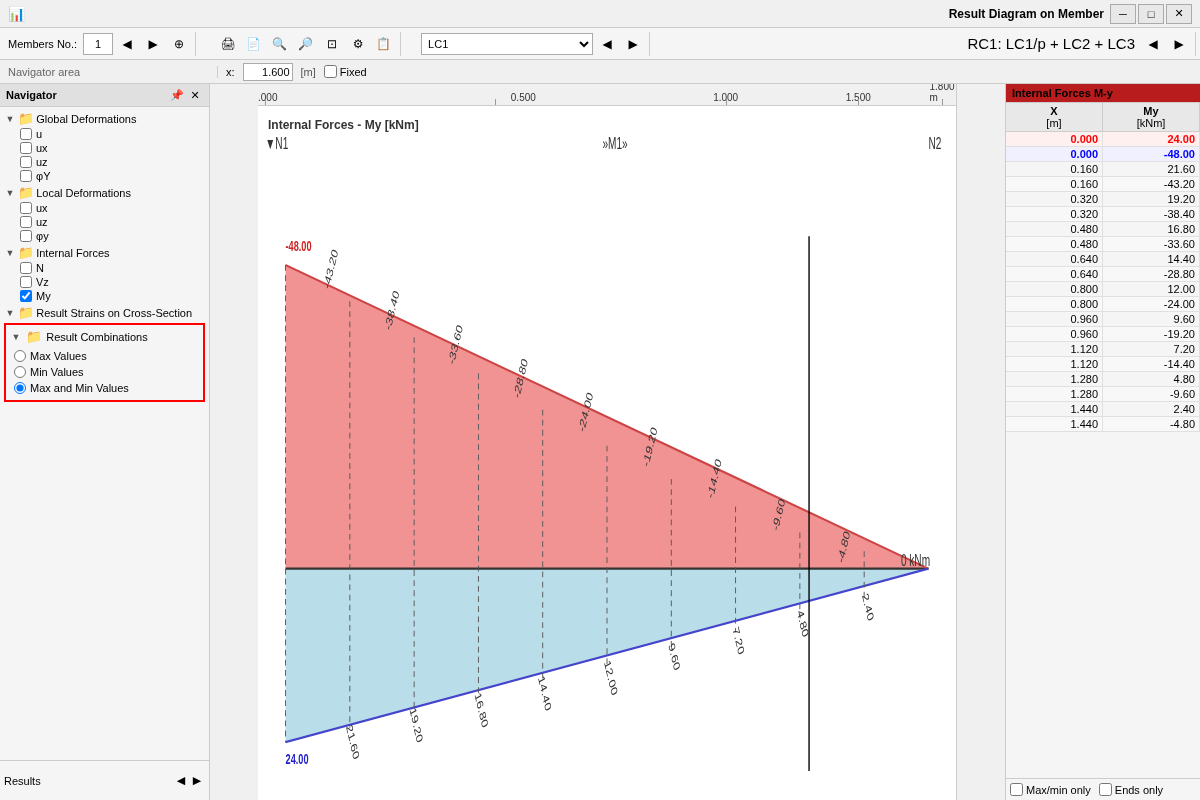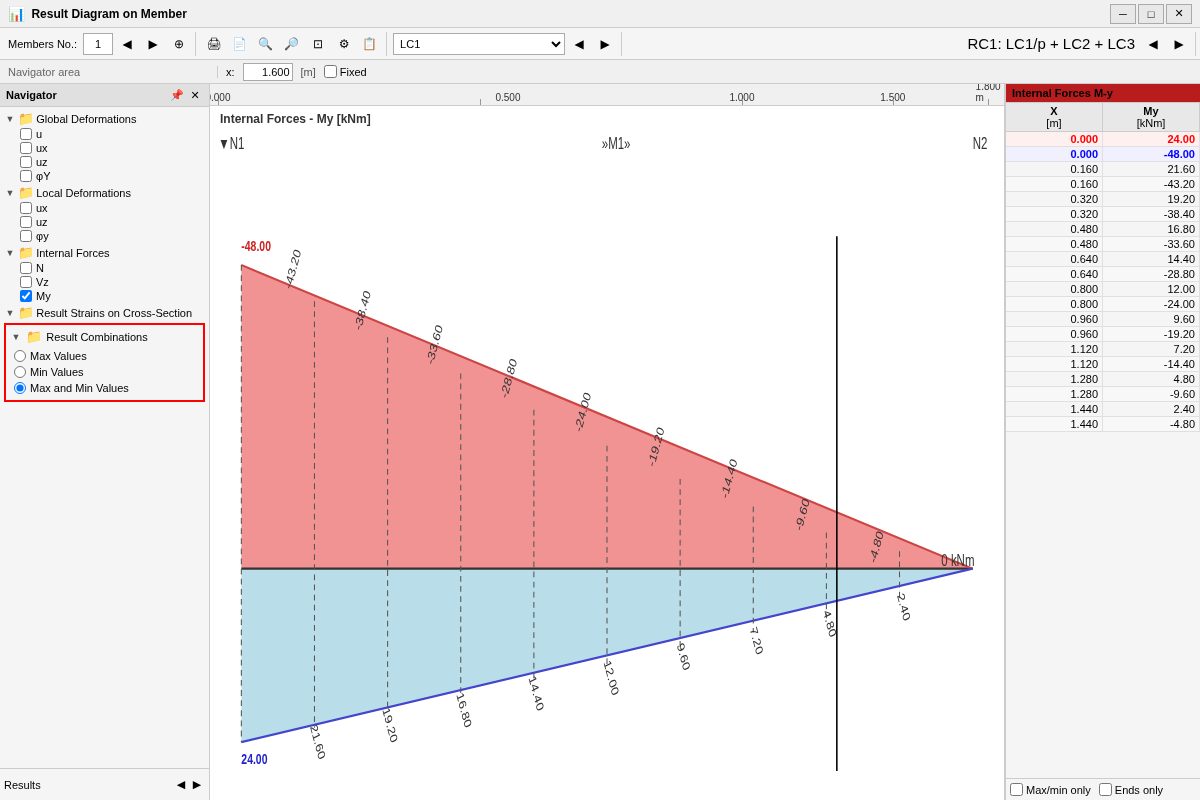--- a/index.html
+++ b/index.html
@@ -8,45 +8,46 @@
     
     .title-bar {
       background: #f0f0f0;
       border-bottom: 1px solid #ccc;
       display: flex;
       align-items: center;
       height: 28px;
       padding: 0 8px;
       gap: 6px;
     }
-    .title-bar-text { flex: 1; font-size: 12px; font-weight: bold; }
+    .title-bar-text { flex: 1; font-size: 12px; font-weight: bold; text-align: right; }
     .title-bar-buttons { display: flex; gap: 2px; }
     .title-btn { width: 26px; height: 20px; border: 1px solid #aaa; background: #e8e8e8; cursor: pointer; display: flex; align-items: center; justify-content: center; font-size: 11px; }
 
     
     .toolbar {
       background: #f5f5f5;
       border-bottom: 1px solid #ccc;
       display: flex;
       align-items: center;
       height: 32px;
       padding: 2px 4px;
-      gap: 2px;
+      gap: 16px;
     }
     .toolbar-group { display: flex; align-items: center; gap: 2px; padding: 0 4px; border-right: 1px solid #ccc; }
     .toolbar-btn { width: 24px; height: 24px; border: 1px solid transparent; background: transparent; cursor: pointer; display: flex; align-items: center; justify-content: center; font-size: 12px; }
     .toolbar-select { height: 22px; border: 1px solid #aaa; background: white; font-size: 11px; padding: 0 2px; }
     .members-label { font-size: 11px; margin-right: 4px; }
     .members-input { width: 30px; height: 22px; border: 1px solid #aaa; text-align: center; font-size: 11px; }
     .rc-label { font-size: 15px; padding: 0 4px; }
 
     
     .main-layout {
       display: flex;
       height: calc(800px - 28px - 32px - 24px);
+      gap: 48px;
     }
 
     
     .navigator {
       width: 210px;
       background: #f5f5f5;
       border-right: 1px solid #ccc;
       display: flex;
       flex-direction: column;
       flex-shrink: 0;
@@ -110,21 +111,21 @@
       color: #333;
     }
     .ruler-tick {
       position: absolute;
       bottom: 0;
       width: 1px;
       height: 6px;
       background: #999;
     }
     .chart-canvas { flex: 1; position: relative; overflow: hidden; }
-    .chart-title { position: absolute; top: 6px; left: 10px; font-size: 12px; font-weight: bold; color: #333; }
+    .chart-title { position: absolute; top: 12px; left: 10px; font-size: 12px; font-weight: bold; color: #333; }
 
     
     .right-panel {
       width: 195px;
       background: #f5f5f5;
       border-left: 1px solid #ccc;
       display: flex;
       flex-direction: column;
       flex-shrink: 0;
     }
@@ -165,21 +166,21 @@
       border-top: 1px solid #ccc;
       padding: 4px;
       display: flex;
       align-items: center;
       gap: 8px;
     }
     .footer-checkbox { display: flex; align-items: center; gap: 3px; font-size: 11px; }
     .x-input { width: 50px; height: 18px; border: 1px solid #aaa; text-align: right; font-size: 11px; padding: 0 2px; }
     .unit-label { color: #555; }
     .fixed-checkbox { display: flex; align-items: center; gap: 3px; }
-    .nav-bottom { display: flex; align-items: center; border-top: 1px solid #ccc; height: 32px; padding: 0 4px; }
+    .nav-bottom { display: flex; align-items: center; border-top: 1px solid #ccc; height: 40px; padding: 0 4px; }
     .results-label { font-size: 11px; flex: 1; }
 
     
     .chart-svg { position: absolute; top: 0; left: 0; width: 100%; height: 100%; }
   </style>
 </head>
 <body>
 
 <div class="title-bar">
   <span style="font-size:14px;">📊</span>

